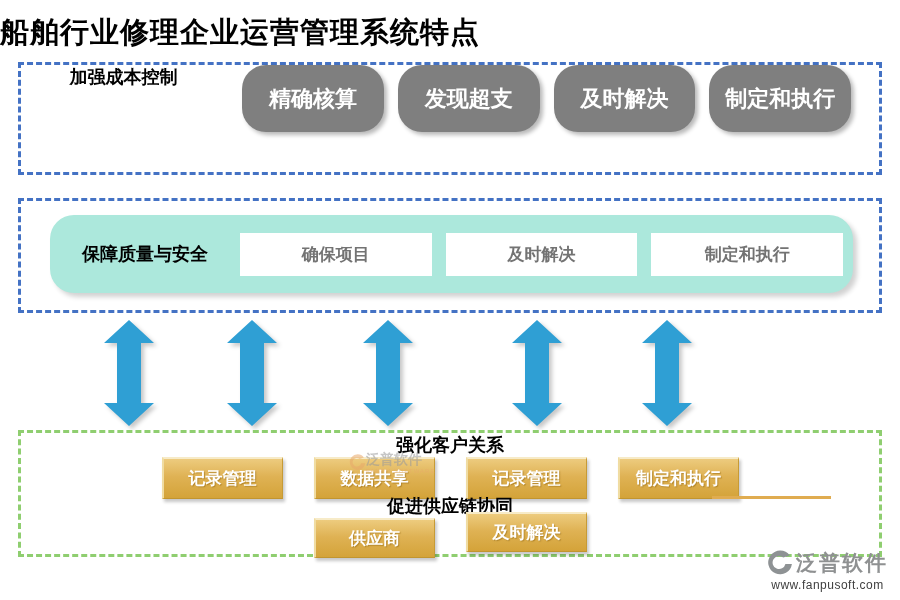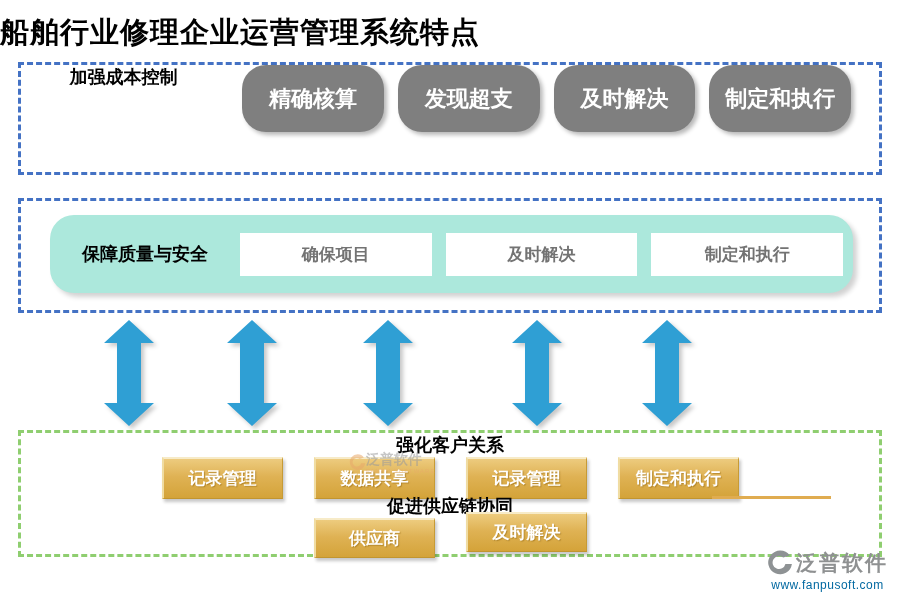--- a/index.html
+++ b/index.html
@@ -147,21 +147,21 @@
     display: flex; flex-direction: column; align-items: center;
   }
   .logo-row { display: flex; align-items: center; gap: 3px; }
   .logo-icon { width: 26px; height: 26px; }
   .logo-name {
     font-size: 21px; font-weight: bold;
     color: #8F9192; letter-spacing: 2px;
   }
   .logo-url {
     font-size: 12px;
-    color: #0369a1;
+    color: #404040;
     margin-top: 1px;
     letter-spacing: 0.5px;
   }
 </style>
 </head>
 <body>
 
 <div class="canvas">
 
   <div class="title">船舶行业修理企业运营管理系统特点</div>

